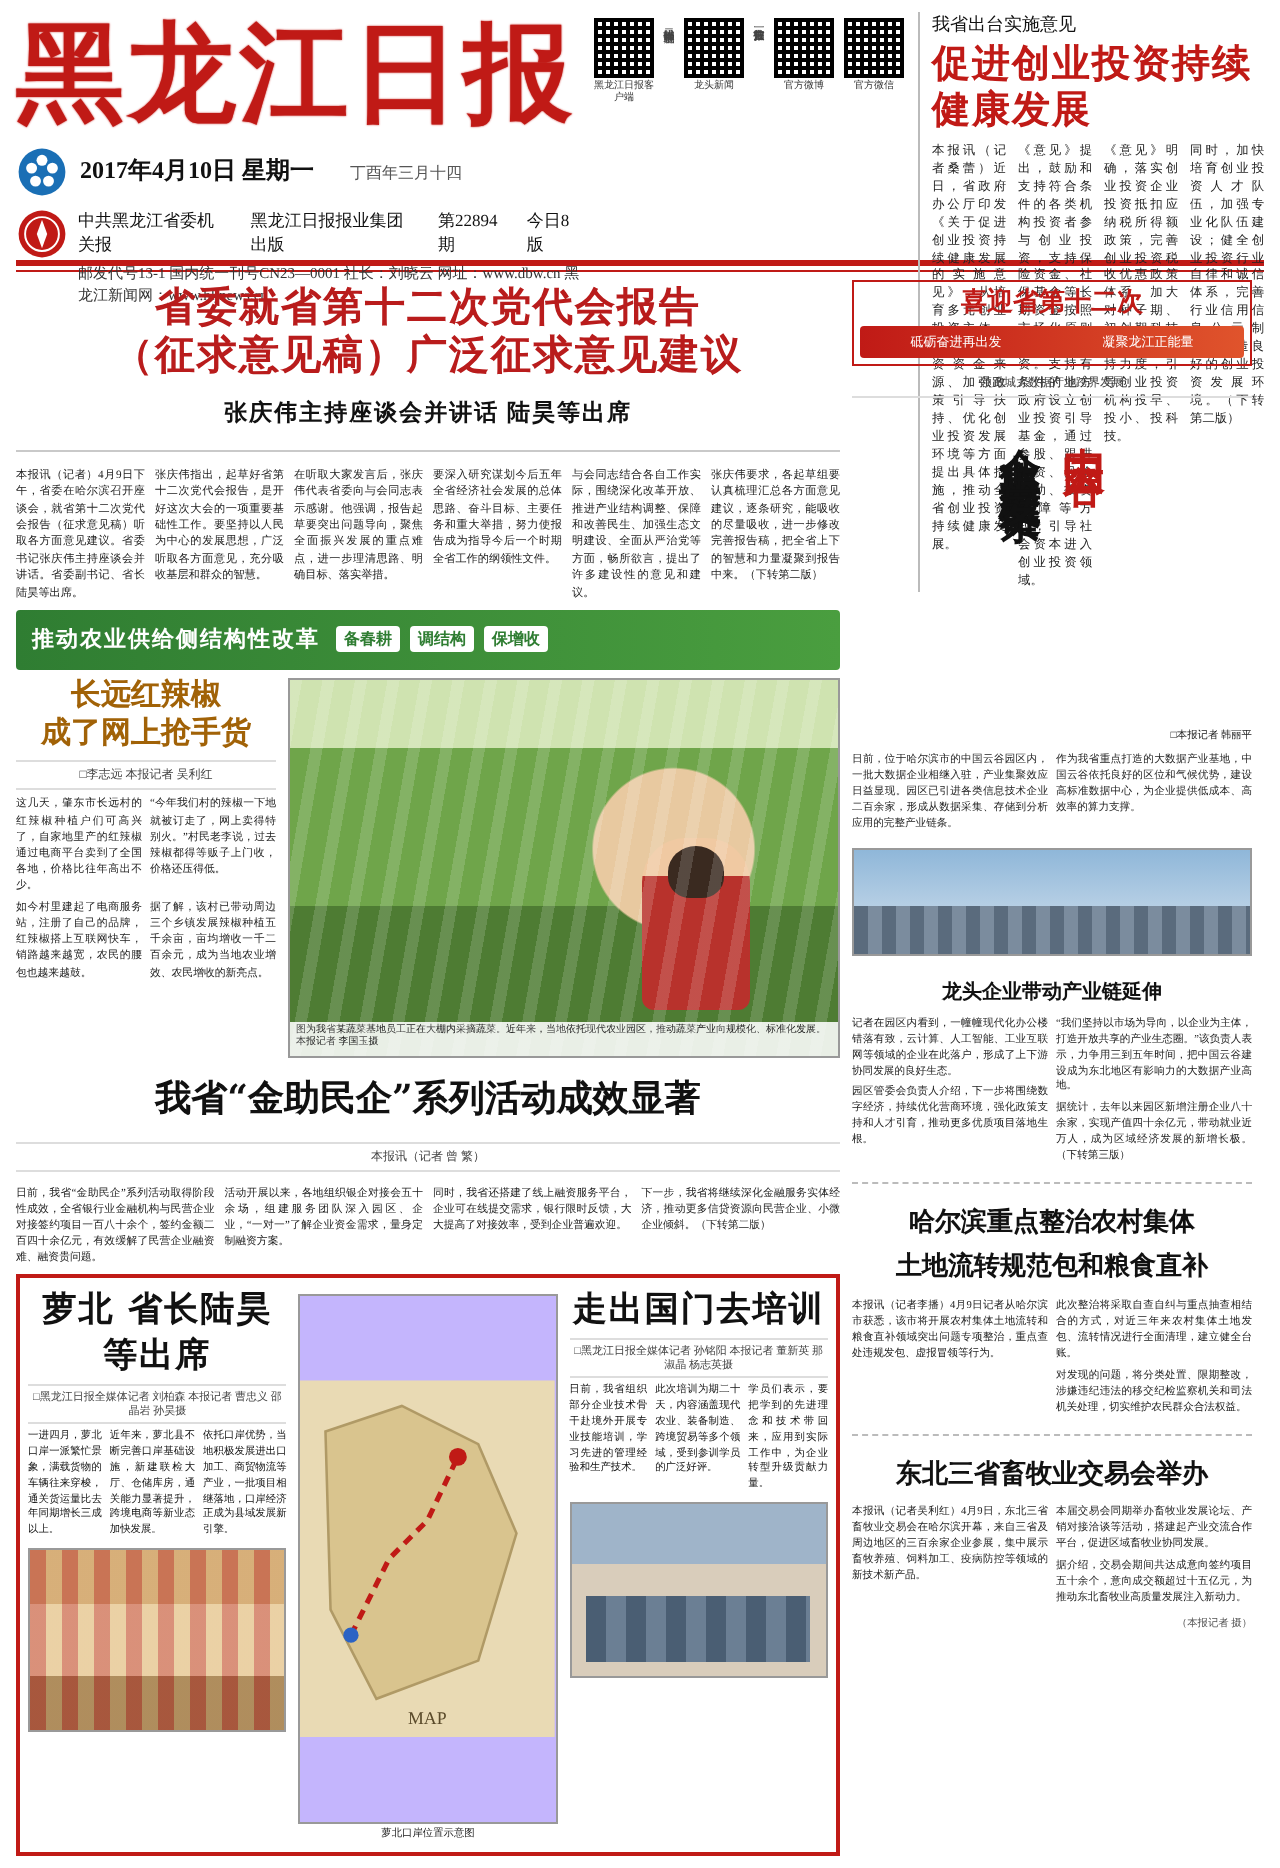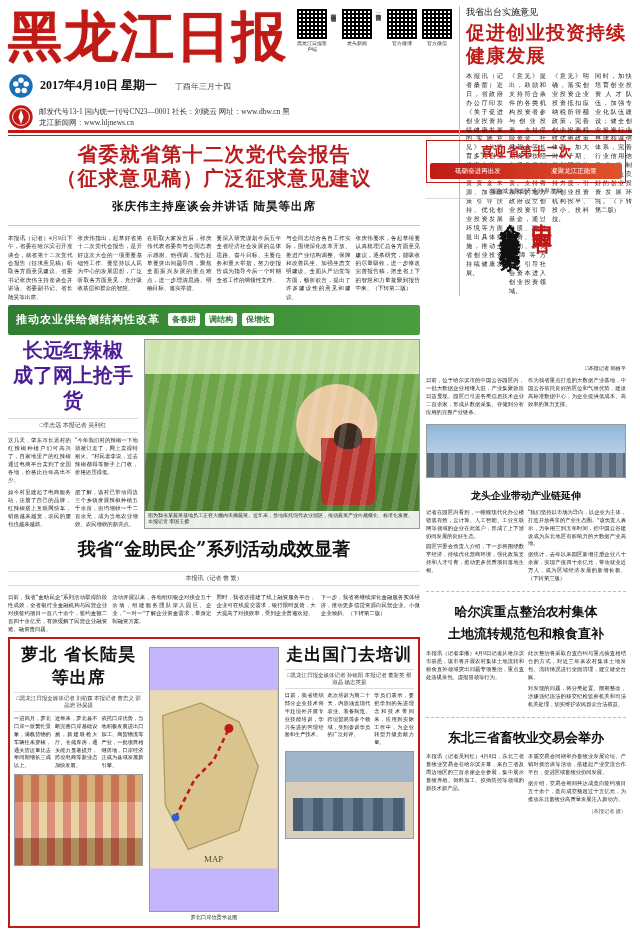--- a/index.html
+++ b/index.html
@@ -76,21 +76,21 @@
 
   
   .green-banner { height:30px; background:linear-gradient(90deg,#2f7d32,#4a9e3f); border-radius:2px; display:flex; align-items:center; padding:0 8px; color:#fff; position:relative; overflow:hidden;}
   .green-banner .gb-main { font-size:11px; font-weight:bold; letter-spacing:1px; }
   .green-banner .gb-tags { margin-left:8px; display:flex; gap:5px; }
   .green-banner .gb-tags span { background:#fff; color:#2f7d32; font-size:8px; padding:1px 4px; border-radius:2px; font-weight:bold;}
 
   .sec-two { display:flex; gap:6px; }
   .sec-left { width:130px; }
   .sec-photo { flex:1; }
-  .sub-head { text-align:center; font-family:Liberation Mono, monospace; font-weight:bold; font-size:20px; line-height:1.25; color:#4c1d95; }
+  .sub-head { text-align:center; font-family:Liberation Sans, sans-serif; font-weight:bold; font-size:15px; line-height:1.25; color:#a16207; }
   .byline { text-align:center; font-size:6px; color:#444; margin:4px 0 3px; border-top:1px solid #ddd; border-bottom:1px solid #ddd; padding:2px 0;}
   .small-cols { display:flex; gap:4px; font-size:5.4px; line-height:1.5; text-align:justify; color:#222;}
   .small-cols .c { flex:1; }
 
   .photo { width:100%; background:#6aa84f; border:1px solid #999; position:relative; overflow:hidden; }
   .photo .cap { position:absolute; left:0; right:0; bottom:0; background:rgba(255,255,255,.88); font-size:5px; padding:2px 3px; color:#222; line-height:1.3;}
   .greenhouse { background:
       radial-gradient(circle at 70% 45%, #e8c9a0 0 40px, transparent 41px),
       linear-gradient(180deg,#cfe3b0 0 18%, #6fa54a 18% 60%, #4e7c33 60% 100%);
   }
@@ -167,20 +167,26 @@
         <div class="logo-date"><span class="small">丁酉年三月十四</span></div>
       </div>
 
       <div class="pub-row">
         <svg class="seal" viewBox="0 0 40 40">
           <circle cx="20" cy="20" r="18" fill="#c01a16"></circle>
           <circle cx="20" cy="20" r="13" fill="none" stroke="#fff" stroke-width="1.5"></circle>
           <path d="M20 9 L24 20 L20 31 L16 20 Z" fill="#fff"></path>
         </svg>
         <div class="pub-lines">
+          <div class="r1">
+            <span>中共黑龙江省委机关报</span>
+            <span>黑龙江日报报业集团出版</span>
+            <span>第22894期</span>
+            <span>今日8版</span>
+          </div>
           <div class="r2">
             <span>邮发代号13-1  国内统一刊号CN23—0001  社长：刘晓云  网址：www.dbw.cn  黑龙江新闻网：www.hljnews.cn</span>
           </div>
         </div>
       </div>
     </div>
 
     <div class="qr-strip">
       <div class="qr-col">
         <div class="qr">

